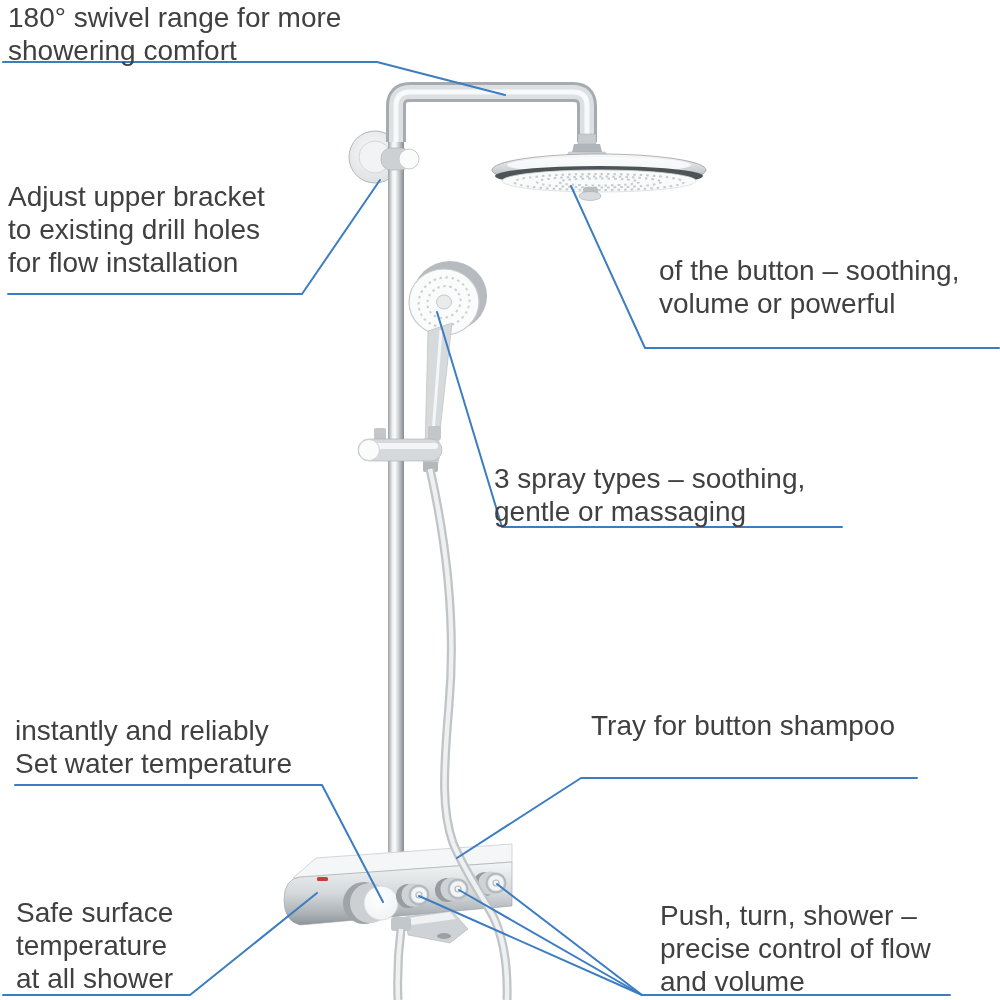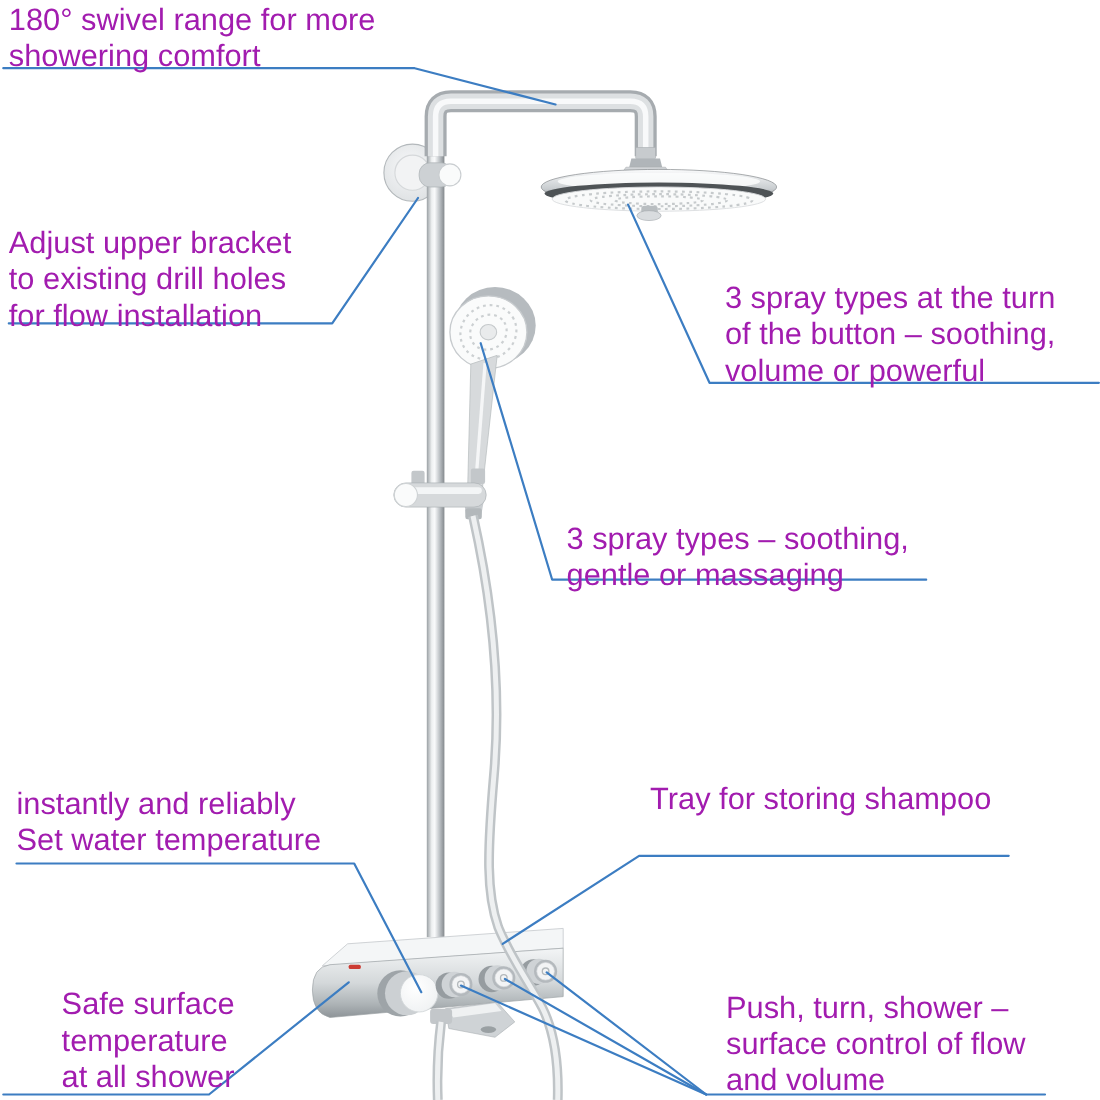--- a/index.html
+++ b/index.html
@@ -1,21 +1,21 @@
 <!DOCTYPE html>
 <html><head>
 <meta charset="utf-8">
 <style>
   html,body{margin:0;padding:0;background:#ffffff;}
   #stage{
     position:relative;width:1000px;height:1000px;background:#ffffff;
     font-family:"Liberation Sans",sans-serif;overflow:hidden;
   }
   #art{position:absolute;left:0;top:0;}
-  .ann{position:absolute;color:#a21caf;font-size:28px;line-height:33px;}
+  .ann{position:absolute;color:#404040;font-size:28px;line-height:33px;}
   .ann .ln{white-space:nowrap;}
 </style>
 </head>
 <body>
 
 <div id="stage">
 
   <svg id="art" width="1000" height="1000" viewBox="0 0 1000 1000">
     <defs>
       <linearGradient id="railGrad" x1="0" y1="0" x2="1" y2="0">
@@ -165,51 +165,50 @@
       <polyline points="642,995 459,890"></polyline>
       <polyline points="642,995 497,884"></polyline>
     </g>
   </svg>
 
   <div class="ann" style="left:8px;top:1px;">
     <div class="ln">180° swivel range for more</div>
     <div class="ln">showering comfort</div>
   </div>
 
-  <div class="ann" style="left:8px;top:204px;">
+  <div class="ann" style="left:8px;top:180px;">
     <div class="ln">Adjust upper bracket</div>
     <div class="ln">to existing drill holes</div>
     <div class="ln">for flow installation</div>
   </div>
 
   <div class="ann" style="left:659px;top:254px;">
-    <div class="ln">3 spray types at the turn</div>
     <div class="ln">of the button – soothing,</div>
     <div class="ln">volume or powerful</div>
   </div>
 
-  <div class="ann" style="left:515px;top:462px;margin-top:11px;">
+  <div class="ann" style="left:494px;top:462px;">
     <div class="ln">3 spray types – soothing,</div>
     <div class="ln">gentle or massaging</div>
   </div>
 
   <div class="ann" style="left:15px;top:714px;">
     <div class="ln">instantly and reliably</div>
     <div class="ln">Set water temperature</div>
   </div>
 
-  <div class="ann" style="left:16px;top:896px;margin-left:40px;">
+  <div class="ann" style="left:16px;top:896px;">
     <div class="ln">Safe surface</div>
     <div class="ln">temperature</div>
     <div class="ln">at all shower</div>
   </div>
 
   <div class="ann" style="left:591px;top:709px;">
-    <div class="ln">Tray for storing shampoo</div>
+    <div class="ln">Tray for button shampoo</div>
   </div>
 
   <div class="ann" style="left:660px;top:899px;">
     <div class="ln">Push, turn, shower –</div>
-    <div class="ln">surface control of flow</div>
+    <div class="ln">precise control of flow</div>
     <div class="ln">and volume</div>
   </div>
 
 </div>
 
 </body></html>

